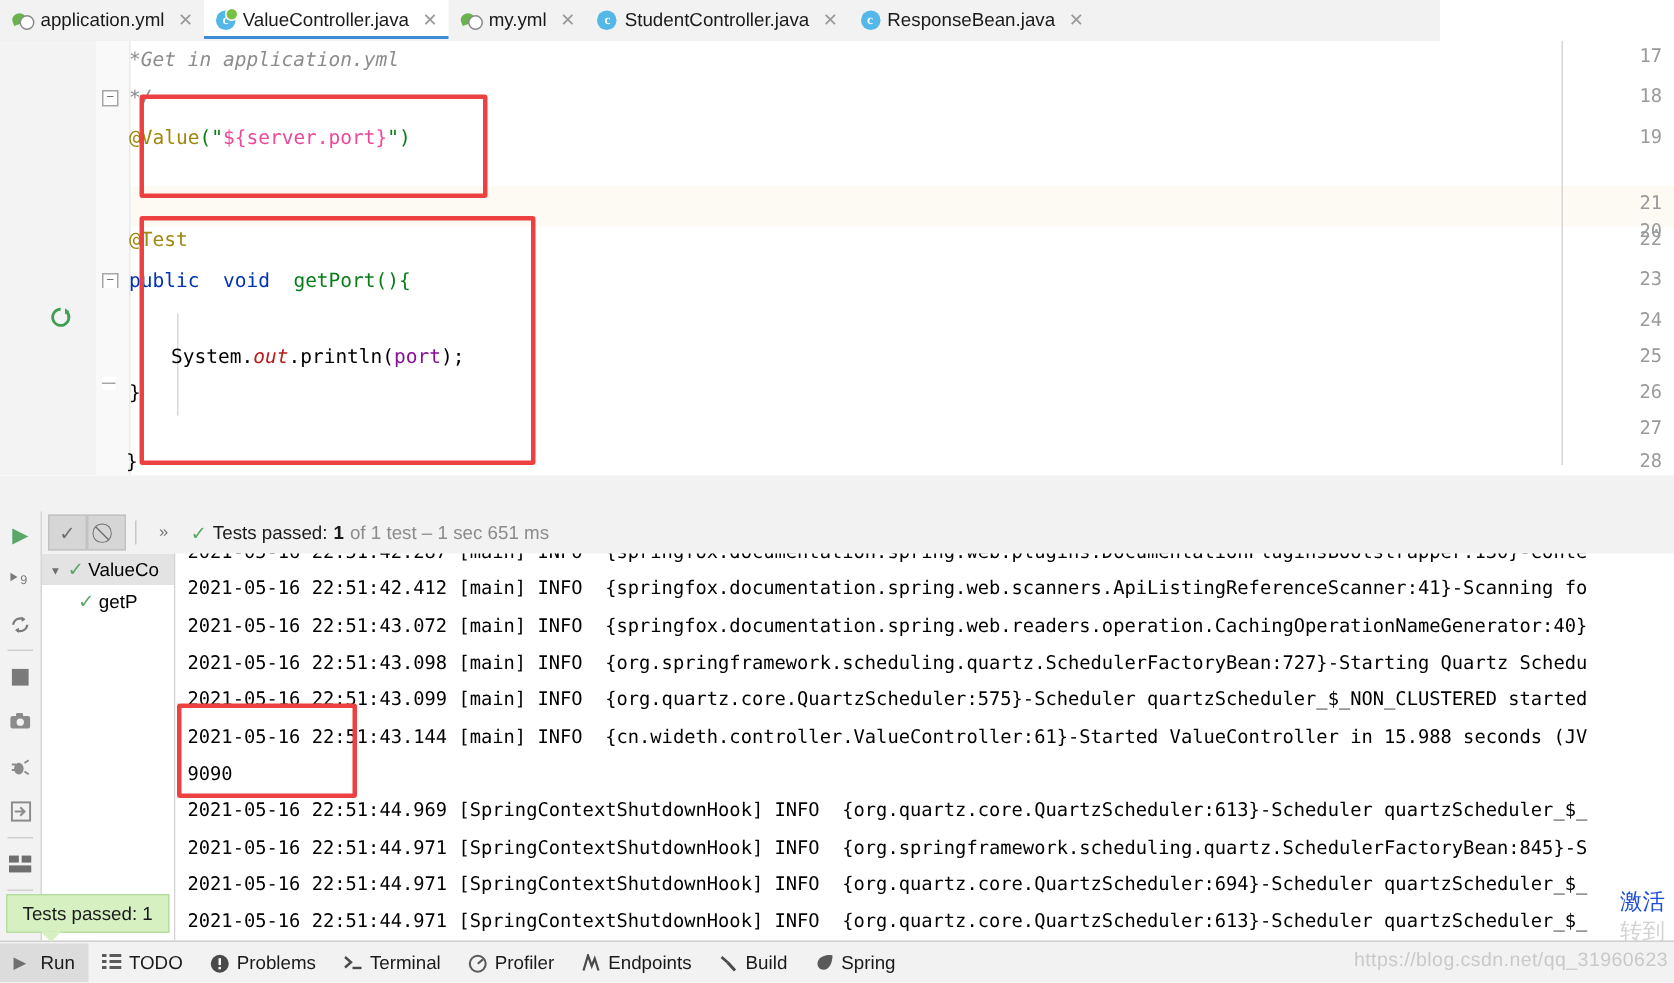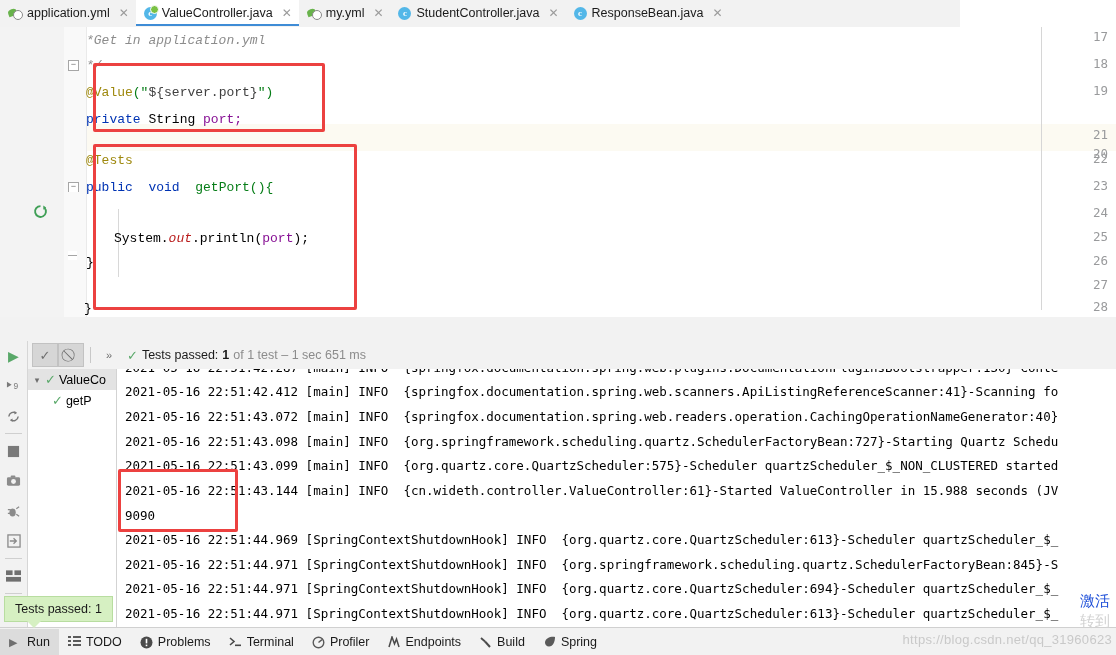--- a/index.html
+++ b/index.html
@@ -78,36 +78,36 @@
     position:absolute;left:86px;top:0;right:0;height:290px;
     font-family:"DejaVu Sans Mono","Liberation Mono",monospace;
     font-size:13px;
   }
   .ln{
     position:absolute;right:8px;width:54px;text-align:right;
     font-family:"DejaVu Sans Mono","Liberation Mono",monospace;
     font-size:12.5px;color:#999a9c;
   }
   .codeline{
-    position:absolute;left:0;height:27px;line-height:27px;white-space:pre;font-family:Liberation Mono, monospace;
+    position:absolute;left:0;height:27px;line-height:27px;white-space:pre;
   }
   .hl-row{
     position:absolute;left:0;right:0;height:27px;background:#fcfaf2;
   }
   .guide{
     position:absolute;top:0;width:1px;height:283px;background:#d6d6d6;
   }
   .indentguide{
     position:absolute;width:1px;background:#d8d8d8;
   }
   
   .k{color:#0033b3;}          
   .ann{color:#9e880d;}        
   .str{color:#067d17;}        
-  .strv{color:#404040;}       
+  .strv{color:#ec4899;}       
   .fld{color:#871094;}        
   .stat{color:#b91c1c;font-style:italic;} 
   .cmt{color:#8c8c8c;font-style:italic;}  
   .pl{color:#000000;}
 
   .redbox{position:absolute;border:3px solid #ec4140;border-radius:2px;pointer-events:none;}
 
   .fold{
     position:absolute;width:9px;height:9px;border:1px solid #a6a6a6;background:#fff;
     color:#6e6e6e;font-size:9px;line-height:7px;text-align:center;
@@ -288,23 +288,22 @@
 
     <div class="code-area">
       <div class="indentguide" style="left:32px;top:182px;height:68px;"></div>
 
       <div class="codeline" style="top:0px;"><span class="cmt">*Get in application.yml</span></div>
 
       <div class="codeline" style="top:25px;"><span class="cmt">*/</span></div>
 
       <div class="codeline" style="top:52px;"><span class="ann">@Value</span><span class="str">("</span><span class="strv">${server.port}</span><span class="str">")</span></div>
 
-      <div class="codeline" style="top:79px;"><span class="k">private</span><span class="pl"> </span><span class="pl">String</span><span class="pl"> </span><span class="fld">port;</span></div>
-
-      <div class="codeline" style="top:120px;"><span class="ann">@Tests</span></div>
+
+      <div class="codeline" style="top:120px;"><span class="ann">@Test</span></div>
 
       <div class="codeline" style="top:147px;"><span class="k">public</span><span class="pl">  </span><span class="k">void</span><span class="pl">  </span><span class="str">getPort(){</span></div>
 
       <div class="codeline" style="top:198px;padding-left:28px;"><span class="pl">System.</span><span class="stat">out</span><span class="pl">.println(</span><span class="fld">port</span><span class="pl">);</span></div>
 
       <div class="codeline" style="top:222px;"><span class="pl">}</span></div>
 
       <div class="codeline" style="top:268px;left:-2px;"><span class="pl">}</span></div>
     </div>
 

